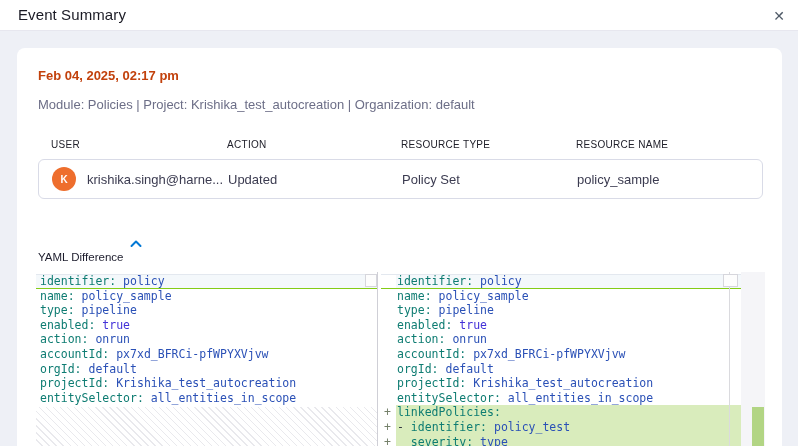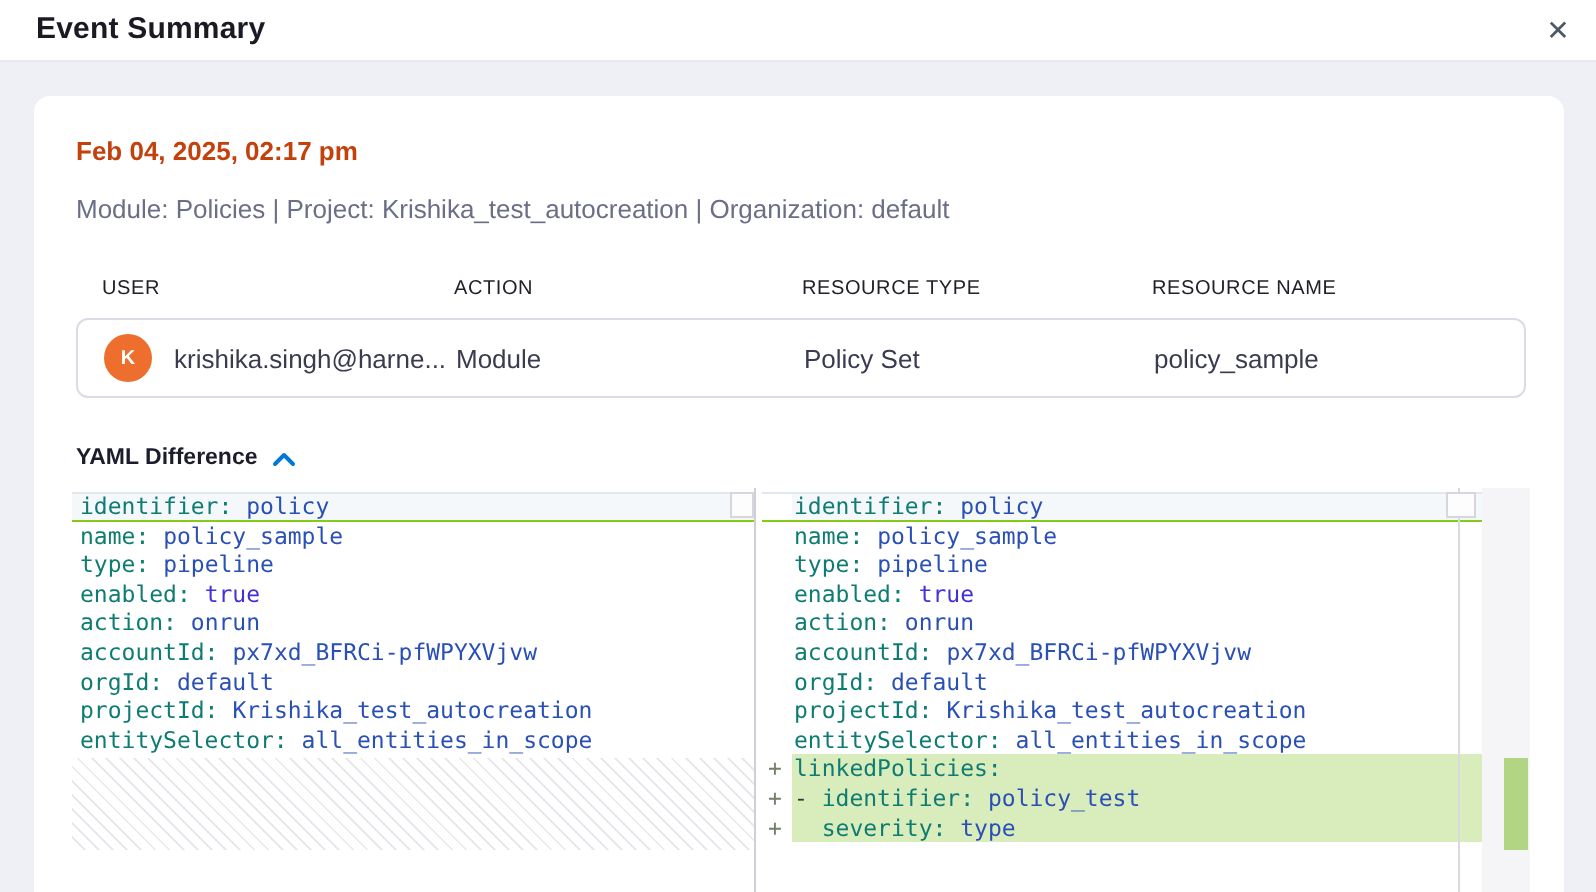--- a/index.html
+++ b/index.html
@@ -1,21 +1,21 @@
 <!DOCTYPE html>
 <html style="--page-bg: #eef0f6; --avatar-bg: #ee6e2d; --tok-key: #0e7c72; --tok-value: #2a50b6; --tok-keyword: #4331d8; --tok-plain: #333840; --added-bg: #d9ecbc; --marker: #b2d584; --hatch: #e9e9ed;"><head>
 <meta charset="utf-8">
 <style>
   * { margin:0; padding:0; box-sizing:border-box; }
   html,body { width:798px; height:446px; overflow:hidden; }
   body { background:var(--page-bg); font-family:"Liberation Sans", sans-serif; }
 
   
   .topbar { position:relative; height:31px; background:#fff; border-bottom:1px solid #e7e7ef; }
-  .topbar h1 { position:absolute; left:18px; top:6px; font-size:15px; font-weight:bold; color:#1a1a24; letter-spacing:.1px; }
+  .topbar h1 { position:absolute; left:18px; top:6px; font-size:15px; font-weight:normal; color:#1a1a24; letter-spacing:.1px; }
   .close-btn { position:absolute; right:9px; top:6px; width:20px; height:20px; border:none; background:transparent;
                color:#4f5a67; font-size:14px; line-height:20px; text-align:center; cursor:pointer; font-family:"DejaVu Sans", sans-serif; }
 
   
   .card { position:absolute; left:17px; right:16px; top:48px; height:470px; background:#fff;
           border-radius:8px; padding:20px 21px; }
 
   .evt-date { font-size:13px; font-weight:bold; color:#c2410c; }
   .evt-meta { margin-top:14px; font-size:13px; color:#6c6e87; }
 
@@ -24,21 +24,21 @@
   .tbl-head { margin-top:27px; }
   .tbl-head .th { font-size:10px; font-weight:normal; color:#21212b; letter-spacing:.3px; }
   .tbl-row { margin-top:9px; height:40px; align-items:center; border:1px solid #d9dbe7; border-radius:6px; background:#fff; }
   .tbl-row .cell { font-size:13px; color:#3b3b50; white-space:nowrap; overflow:hidden; }
   .user-cell { display:flex; align-items:center; gap:11px; }
   .avatar { width:24px; height:24px; border-radius:50%; background:var(--avatar-bg); color:#fff;
             font-size:10px; font-weight:bold; display:flex; align-items:center; justify-content:center; flex:0 0 auto; }
 
   
   .yaml-label-row { margin-top:24px; display:flex; align-items:center; gap:7px; cursor:pointer; width:140px; }
-  .yaml-label { font-size:11.5px; font-weight:bold; color:#1c1c2c; }
+  .yaml-label { font-size:11.5px; font-weight:normal; color:#1c1c2c;margin-top:28px; }
   .chevron-up { display:block; }
 
   .diff-wrap { position:relative; margin-left:-2px; margin-top:9px; width:729px; height:235px;
                font-family:"DejaVu Sans Mono","Liberation Mono",monospace; font-size:11.5px; color:var(--tok-plain); }
 
   .pane { position:absolute; top:0; bottom:0; overflow:hidden; background:#fff; }
   .pane-left  { left:0;    width:342px; border-right:1px solid #cfcfd6; }
   .pane-right { left:345px; width:360px; }
 
   .line { height:14.6px; line-height:14.6px; white-space:pre; position:relative; }
@@ -83,21 +83,21 @@
     <div class="th">ACTION</div>
     <div class="th">RESOURCE TYPE</div>
     <div class="th">RESOURCE NAME</div>
   </div>
 
   <div class="tbl-row">
     <div class="cell user-cell">
       <span class="avatar">K</span>
       <span>krishika.singh@harne...</span>
     </div>
-    <div class="cell">Module</div>
+    <div class="cell">Updated</div>
     <div class="cell">Policy Set</div>
     <div class="cell">policy_sample</div>
   </div>
 
   <div class="yaml-label-row">
     <span class="yaml-label">YAML Difference</span>
     <svg class="chevron-up" width="12" height="9" viewBox="0 0 12 9">
       <polyline points="1.5,7 6,2.5 10.5,7" fill="none" stroke="#0278d5" stroke-width="2" stroke-linecap="round" stroke-linejoin="round"></polyline>
     </svg>
   </div>

